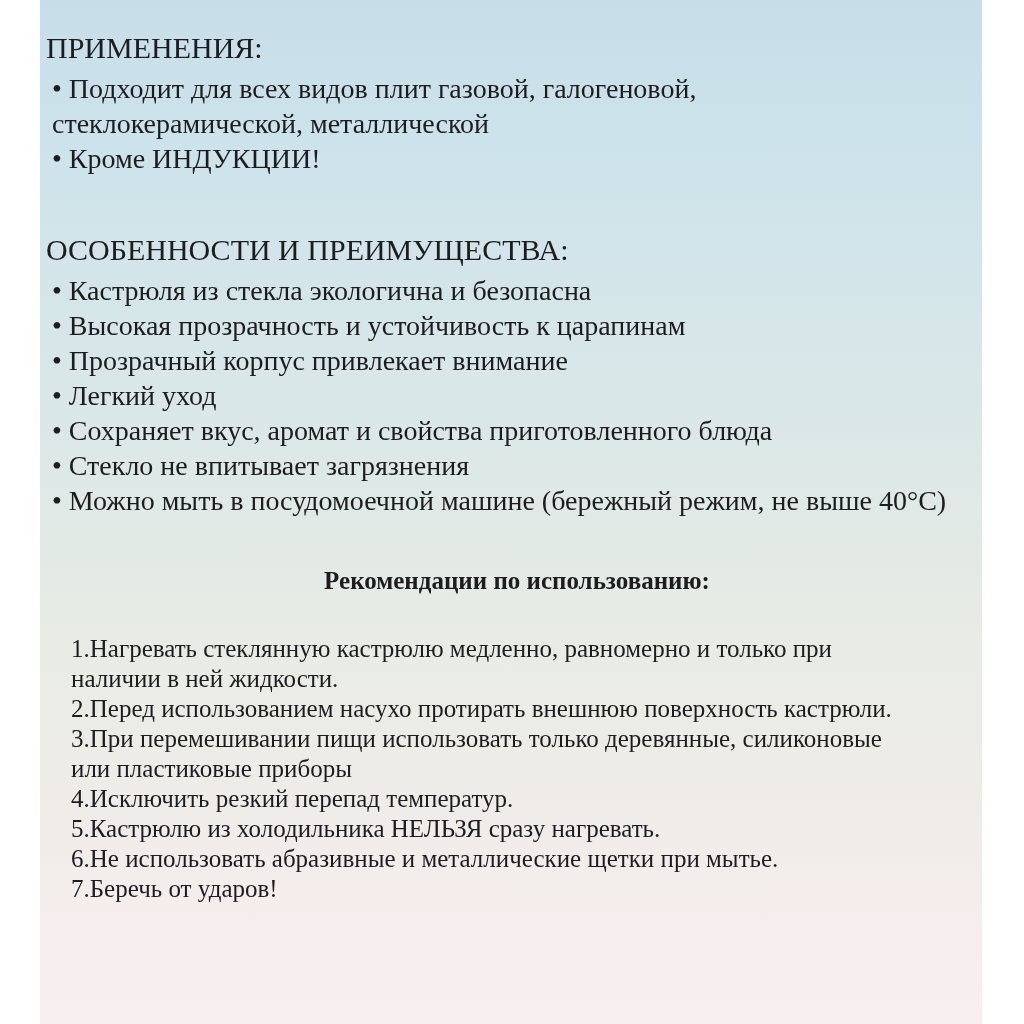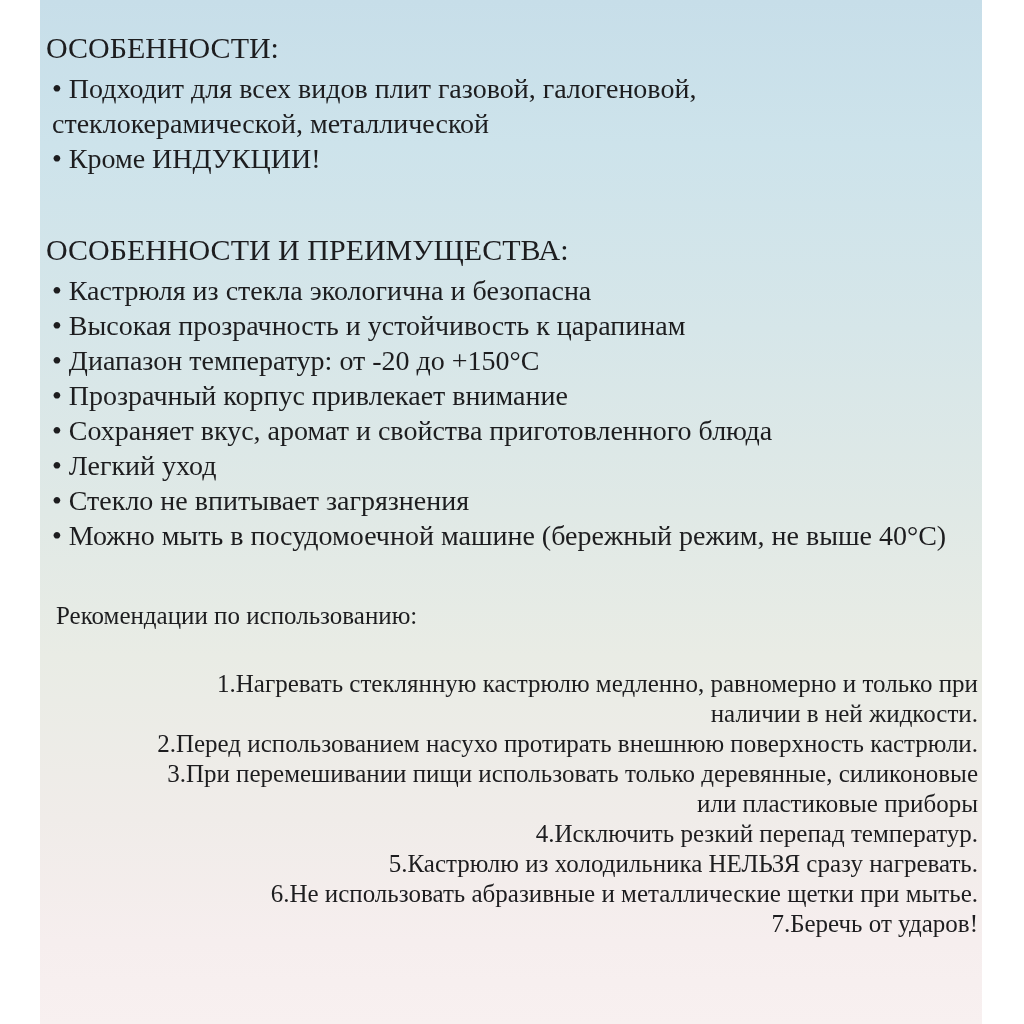--- a/index.html
+++ b/index.html
@@ -62,59 +62,58 @@
   .features-section {
     margin-top: 56px;
   }
   .recommendations-section {
     margin-top: 48px;
     padding-left: 10px;
   }
   .rec-heading {
     font-size: 25px;
     line-height: 30px;
-    font-weight: normal;
+    font-weight: bold;
     margin: 0 0 38px 0;
+    text-align: center;
   }
   .rec-list {
-    margin: 0;
+    margin: 15px;
     padding: 0;
-    text-align: right;
   }
   .rec-item {
     font-size: 25px;
     line-height: 30px;
     white-space: pre-line;
   }
 </style>
 </head>
 <body>
 
 <div class="canvas">
   <div class="photo-bg">
     <div class="content">
 
       <section>
-        <h2 class="section-heading">ОСОБЕННОСТИ:</h2>
+        <h2 class="section-heading">ПРИМЕНЕНИЯ:</h2>
         <div class="bullet-list">
           <div class="bullet-item">• Подходит для всех видов плит газовой, галогеновой,
 стеклокерамической, металлической</div>
           <div class="bullet-item">• Кроме ИНДУКЦИИ!</div>
         </div>
       </section>
 
       <section class="features-section">
         <h2 class="section-heading">ОСОБЕННОСТИ И ПРЕИМУЩЕСТВА:</h2>
         <div class="bullet-list">
           <div class="bullet-item">• Кастрюля из стекла экологична и безопасна</div>
           <div class="bullet-item">• Высокая прозрачность и устойчивость к царапинам</div>
-          <div class="bullet-item">• Диапазон температур: от -20 до +150°С</div>
           <div class="bullet-item">• Прозрачный корпус привлекает внимание</div>
+          <div class="bullet-item">• Легкий уход</div>
           <div class="bullet-item">• Сохраняет вкус, аромат и свойства приготовленного блюда</div>
-          <div class="bullet-item">• Легкий уход</div>
           <div class="bullet-item">• Стекло не впитывает загрязнения</div>
           <div class="bullet-item">• Можно мыть в посудомоечной машине (бережный режим, не выше 40°С)</div>
         </div>
       </section>
 
       <section class="recommendations-section">
         <h3 class="rec-heading">Рекомендации по использованию:</h3>
         <div class="rec-list">
           <div class="rec-item">1.Нагревать стеклянную кастрюлю медленно, равномерно и только при
 наличии в ней жидкости.</div>

